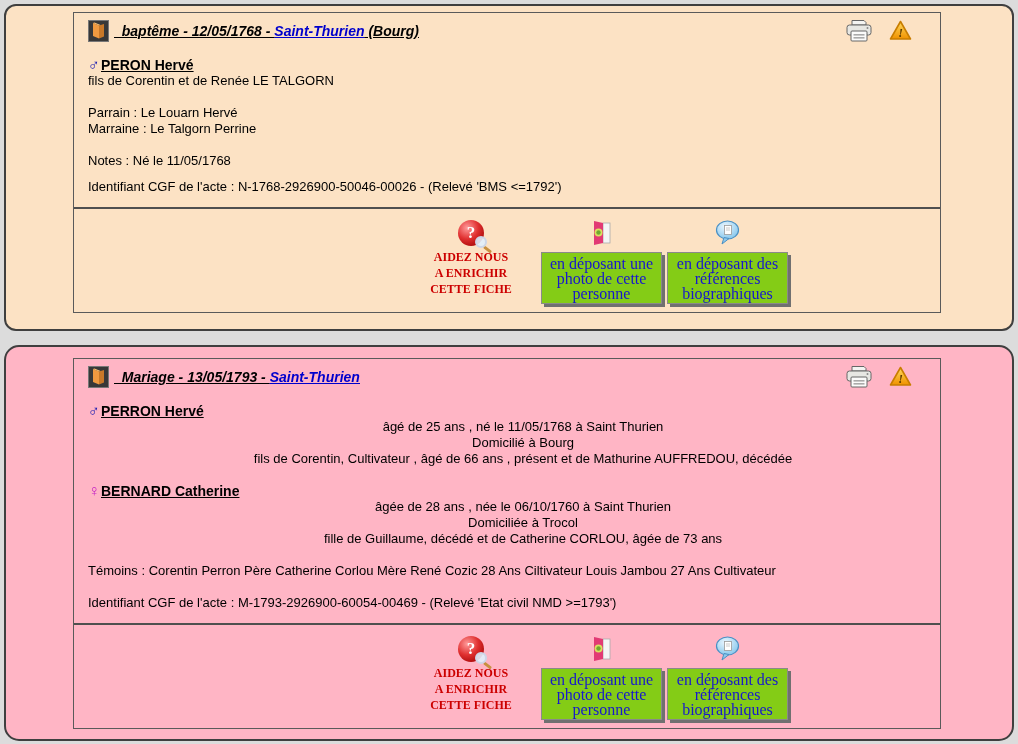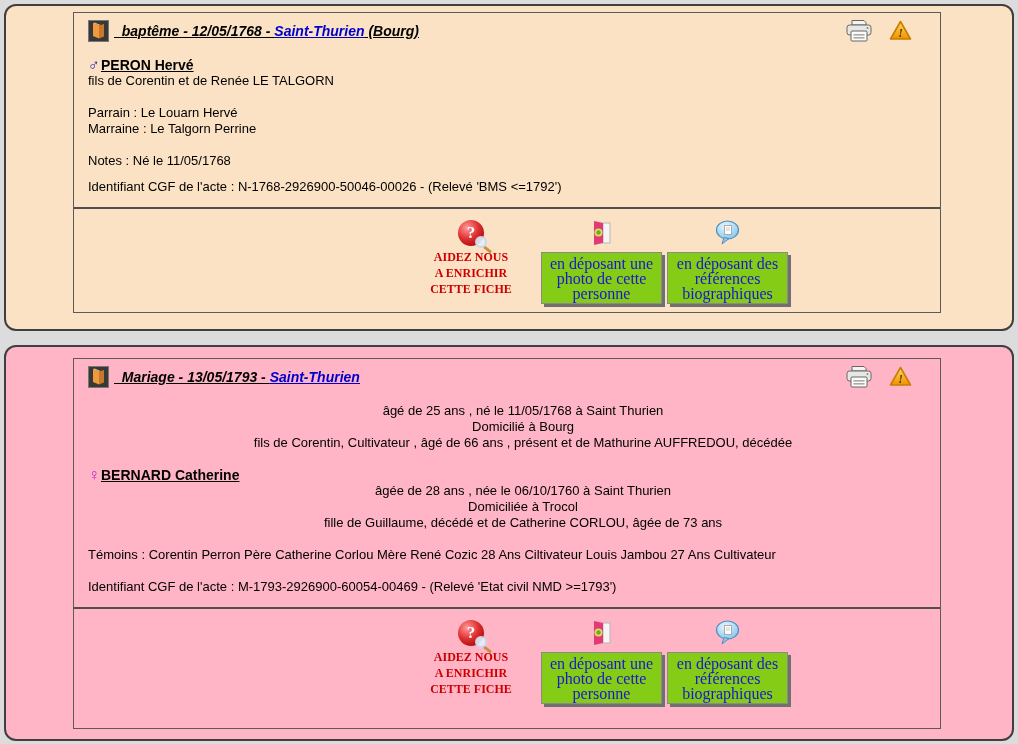--- a/index.html
+++ b/index.html
@@ -10,21 +10,21 @@
     font-size:13px;
     color:#000;
     position:relative;
     overflow:hidden;
   }
   .card {
     position:absolute; left:4px; width:1010px;
     border:2px solid #3f3f3f; border-radius:12px;
   }
   .card-cream { top:4px; height:327px; background:#FCE2C4; }
-  .card-pink  { top:345px; height:396px; background:#FFB5C5; }
+  .card-pink  { top:345px; height:396px; background:#FFB5C5;border-radius:15px; }
   .inner {
     position:absolute; left:67px; width:868px;
     border:1px solid #5a5a5a;
     padding:4px 14px 0;
   }
   .card-cream .inner { top:6px;  height:301px; }
   .card-pink  .inner { top:11px; height:371px; }
 
   .header-row { display:flex; align-items:center; height:27px;font-style:italic; }
   .act-icon { display:inline-flex; margin-right:5px; cursor:pointer; }
@@ -216,20 +216,23 @@
               </defs>
             <path d="M11.5 1.5 L21.5 19 H1.5 Z" fill="url(#wg2)" stroke="#c87d00" stroke-width="1.6" stroke-linejoin="round"></path>
             <text x="11.5" y="16.5" text-anchor="middle" font-size="12" font-weight="bold" fill="#5a3a00" font-family="Liberation Serif, serif">!</text>
           </svg>
         </span>
       </span>
     </div>
 
     <div class="blank-hdr"></div>
 
+    <div class="person-name-line">
+      <span class="gsym sym-male">♂</span><span class="pname">PERRON Hervé</span>
+    </div>
     <div class="tline ind">âgé de 25 ans , né le 11/05/1768 à Saint Thurien</div>
     <div class="tline ind">Domicilié à Bourg</div>
     <div class="tline ind">fils de Corentin, Cultivateur , âgé de 66 ans , présent et de Mathurine AUFFREDOU, décédée</div>
 
     <div class="blank"></div>
 
     <div class="person-name-line">
       <span class="gsym sym-female">♀</span><span class="pname">BERNARD Catherine</span>
     </div>
     <div class="tline ind">âgée de 28 ans , née le 06/10/1760 à Saint Thurien</div>

